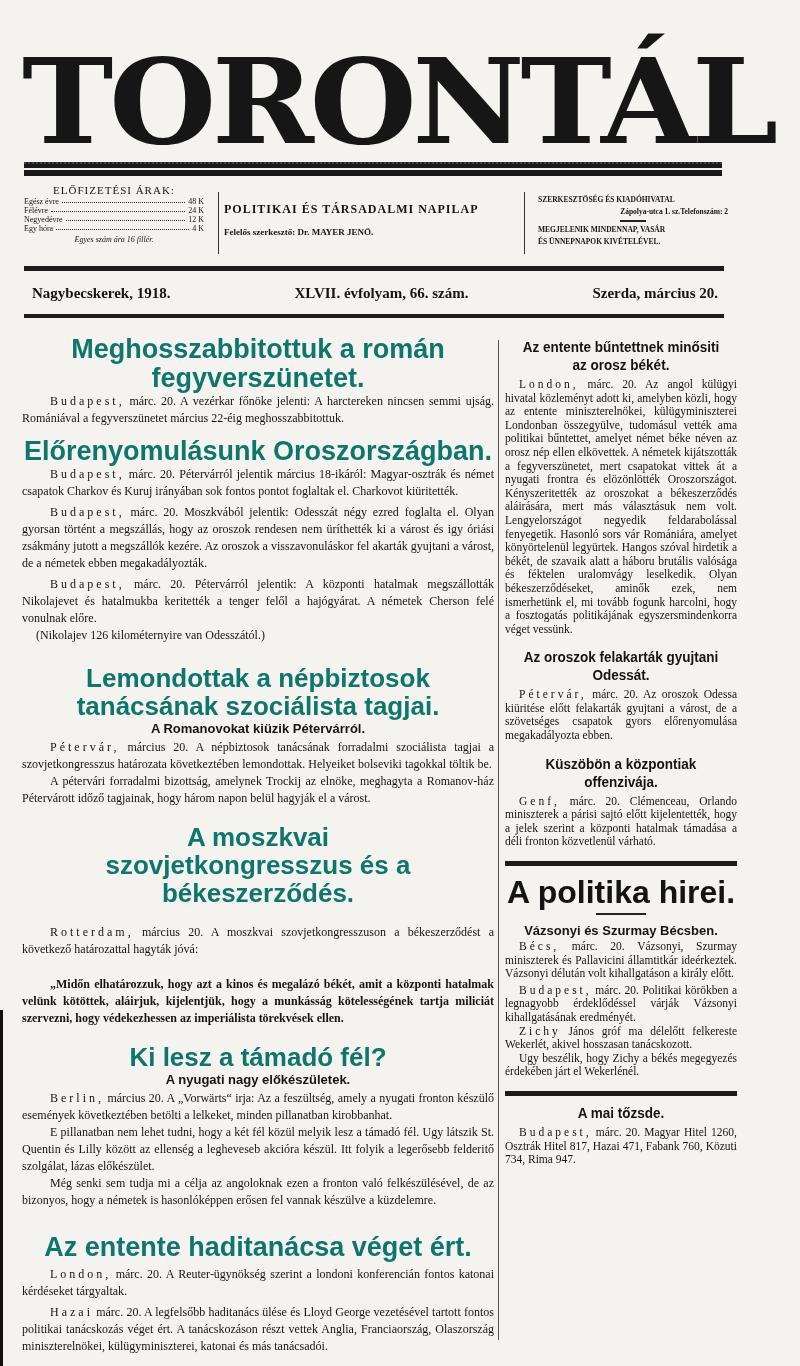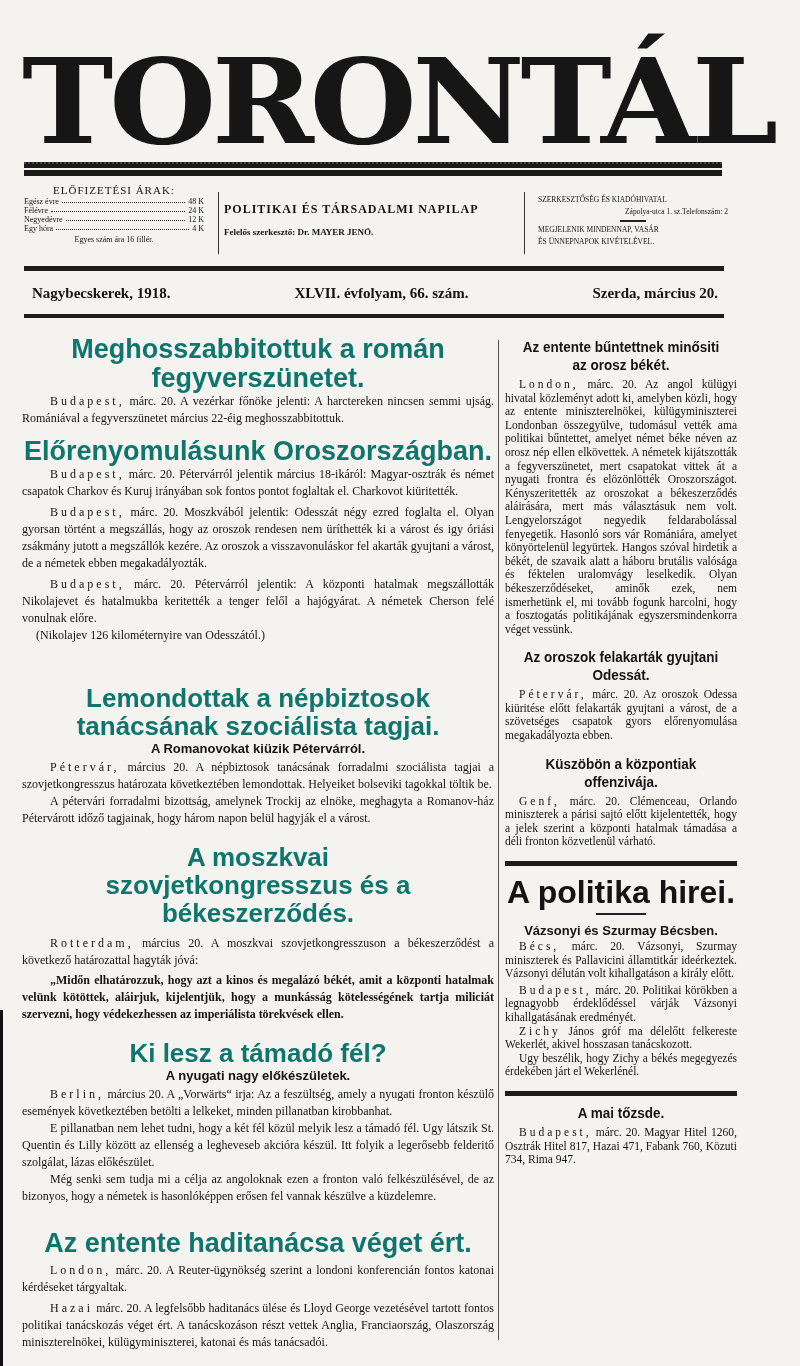--- a/index.html
+++ b/index.html
@@ -21,26 +21,26 @@
     background: #1a1a1a; border-top: 2px dotted #444;
   }
   .rule-ornate::after {
     content: ""; position: absolute; left: 0; right: 0; top: 4px; height: 2px; background: #f4f3ef;
   }
   .header-band { position: absolute; left: 24px; top: 186px; width: 700px; height: 72px; }
   .prices { position: absolute; left: 0; top: 0; width: 180px; font-size: 8px; line-height: 9px; }
   .prices .ptitle { text-align: center; font-size: 11px; letter-spacing: 1px; margin-bottom: 2px; }
   .prices .row { display: flex; justify-content: space-between; }
   .prices .row .dots { flex: 1; border-bottom: 1px dotted #333; margin: 0 3px 3px; }
-  .prices .single { text-align: center; margin-top: 2px; }
+  .prices .single { text-align: center; margin-top: 2px; font-style: italic; }
   .vsep { position: absolute; top: 6px; width: 1px; height: 62px; background: #333; }
   .center-info { position: absolute; left: 200px; top: 16px; width: 300px; text-align: left; }
   .center-info .sub { font-size: 12px; font-weight: bold; letter-spacing: 1px; }
   .center-info .editor { font-size: 9px; margin-top: 10px; font-weight: bold; }
-  .right-info { position: absolute; left: 514px; top: 8px; width: 190px; font-size: 7.5px; line-height: 12px; font-weight: normal; }
+  .right-info { position: absolute; left: 514px; top: 8px; width: 190px; font-size: 7.5px; line-height: 12px; font-weight: bold; }
   .right-info .row { display: flex; justify-content: flex-end; }
   .right-info .mini-rule { width: 26px; height: 2px; background: #222; margin: 2px auto; }
   .rule-thick { position: absolute; left: 24px; width: 700px; height: 5px; background: #1d1d1d; }
   .dateline {
     position: absolute; left: 32px; top: 285px; width: 686px;
     display: flex; justify-content: space-between; font-size: 15px; font-weight: bold;
   }
   .col-left { position: absolute; left: 22px; top: 335px; width: 472px; }
   .col-right { position: absolute; left: 505px; top: 338px; width: 232px; }
   .col-divider { position: absolute; left: 498px; top: 340px; width: 1px; height: 1000px; background: #555; }
@@ -127,30 +127,30 @@
     <h2 class="headline h-xl" style="padding:0 20px">Meghosszabbitottuk a román fegyverszünetet.</h2>
     <p class="body-text"><span class="place">Budapest,</span><span> márc. 20. A vezérkar főnöke jelenti: A harctereken nincsen semmi ujság. Romániával a fegyverszünetet március 22-éig meghosszabbitottuk.</span></p>
   </div>
   <div class="article">
     <h2 class="headline h-xl">Előrenyomulásunk Oroszországban.</h2>
     <p class="body-text"><span class="place">Budapest,</span><span> márc. 20. Pétervárról jelentik március 18-ikáról: Magyar-osztrák és német csapatok Charkov és Kuruj irányában sok fontos pontot foglaltak el. Charkovot kiüritették.</span></p>
     <p class="body-text" style="margin-top:4px"><span class="place">Budapest,</span><span> márc. 20. Moszkvából jelentik: Odesszát négy ezred foglalta el. Olyan gyorsan történt a megszállás, hogy az oroszok rendesen nem üríthették ki a várost és igy óriási zsákmány jutott a megszállók kezére. Az oroszok a visszavonuláskor fel akarták gyujtani a várost, de a németek ebben megakadályozták.</span></p>
     <p class="body-text" style="margin-top:4px"><span class="place">Budapest,</span><span> márc. 20. Pétervárról jelentik: A központi hatalmak megszállották Nikolajevet és hatalmukba keritették a tenger felől a hajógyárat. A németek Cherson felé vonulnak előre.</span></p>
     <p class="body-text" style="text-indent:14px"><span>(Nikolajev 126 kilométernyire van Odesszától.)</span></p>
   </div>
-  <div class="article" style="margin-top:40px">
+  <div class="article" style="margin-top:20px">
     <h2 class="headline h-lg" style="padding:0 30px">Lemondottak a népbiztosok tanácsának szociálista tagjai.</h2>
     <div class="subhead">A Romanovokat kiüzik Pétervárról.</div>
     <p class="body-text"><span class="place">Pétervár,</span><span> március 20. A népbiztosok tanácsának forradalmi szociálista tagjai a szovjetkongresszus határozata következtében lemondottak. Helyeiket bolseviki tagokkal töltik be.</span></p>
     <p class="body-text"><span>A pétervári forradalmi bizottság, amelynek Trockij az elnöke, meghagyta a Romanov-ház Pétervárott időző tagjainak, hogy három napon belül hagyják el a várost.</span></p>
   </div>
   <div class="article" style="margin-top:16px">
     <h2 class="headline h-lg" style="padding:0 40px">A moszkvai szovjetkongresszus és a békeszerződés.</h2>
-    <p class="body-text" style="margin-top:8px"><span class="place">Rotterdam,</span><span> március 20. A moszkvai szovjetkongresszuson a békeszerződést a következő határozattal hagyták jóvá:</span></p>
-    <p class="body-text bold" style="margin-top:3px"><span>„Midőn elhatározzuk, hogy azt a kinos és megalázó békét, amit a központi hatalmak velünk kötöttek, aláirjuk, kijelentjük, hogy a munkásság kötelességének tartja miliciát szervezni, hogy védekezhessen az imperiálista törekvések ellen.</span></p>
+    <p class="body-text" style="margin-top:17px"><span class="place">Rotterdam,</span><span> március 20. A moszkvai szovjetkongresszuson a békeszerződést a következő határozattal hagyták jóvá:</span></p>
+    <p class="body-text bold" style="margin-top:18px"><span>„Midőn elhatározzuk, hogy azt a kinos és megalázó békét, amit a központi hatalmak velünk kötöttek, aláirjuk, kijelentjük, hogy a munkásság kötelességének tartja miliciát szervezni, hogy védekezhessen az imperiálista törekvések ellen.</span></p>
   </div>
   <div class="article" style="margin-top:16px">
     <h2 class="headline h-lg">Ki lesz a támadó fél?</h2>
     <div class="subhead">A nyugati nagy előkészületek.</div>
     <p class="body-text"><span class="place">Berlin,</span><span> március 20. A „Vorwärts“ irja: Az a feszültség, amely a nyugati fronton készülő események következtében betölti a lelkeket, minden pillanatban kirobbanhat.</span></p>
     <p class="body-text"><span>E pillanatban nem lehet tudni, hogy a két fél közül melyik lesz a támadó fél. Ugy látszik St. Quentin és Lilly között az ellenség a legheveseb akcióra készül. Itt folyik a legerősebb felderitő szolgálat, lázas előkészület.</span></p>
     <p class="body-text"><span>Még senki sem tudja mi a célja az angoloknak ezen a fronton való felkészülésével, de az bizonyos, hogy a németek is hasonlóképpen erősen fel vannak készülve a küzdelemre.</span></p>
   </div>
   <div class="article" style="margin-top:24px">
     <h2 class="headline h-xl">Az entente haditanácsa véget ért.</h2>

